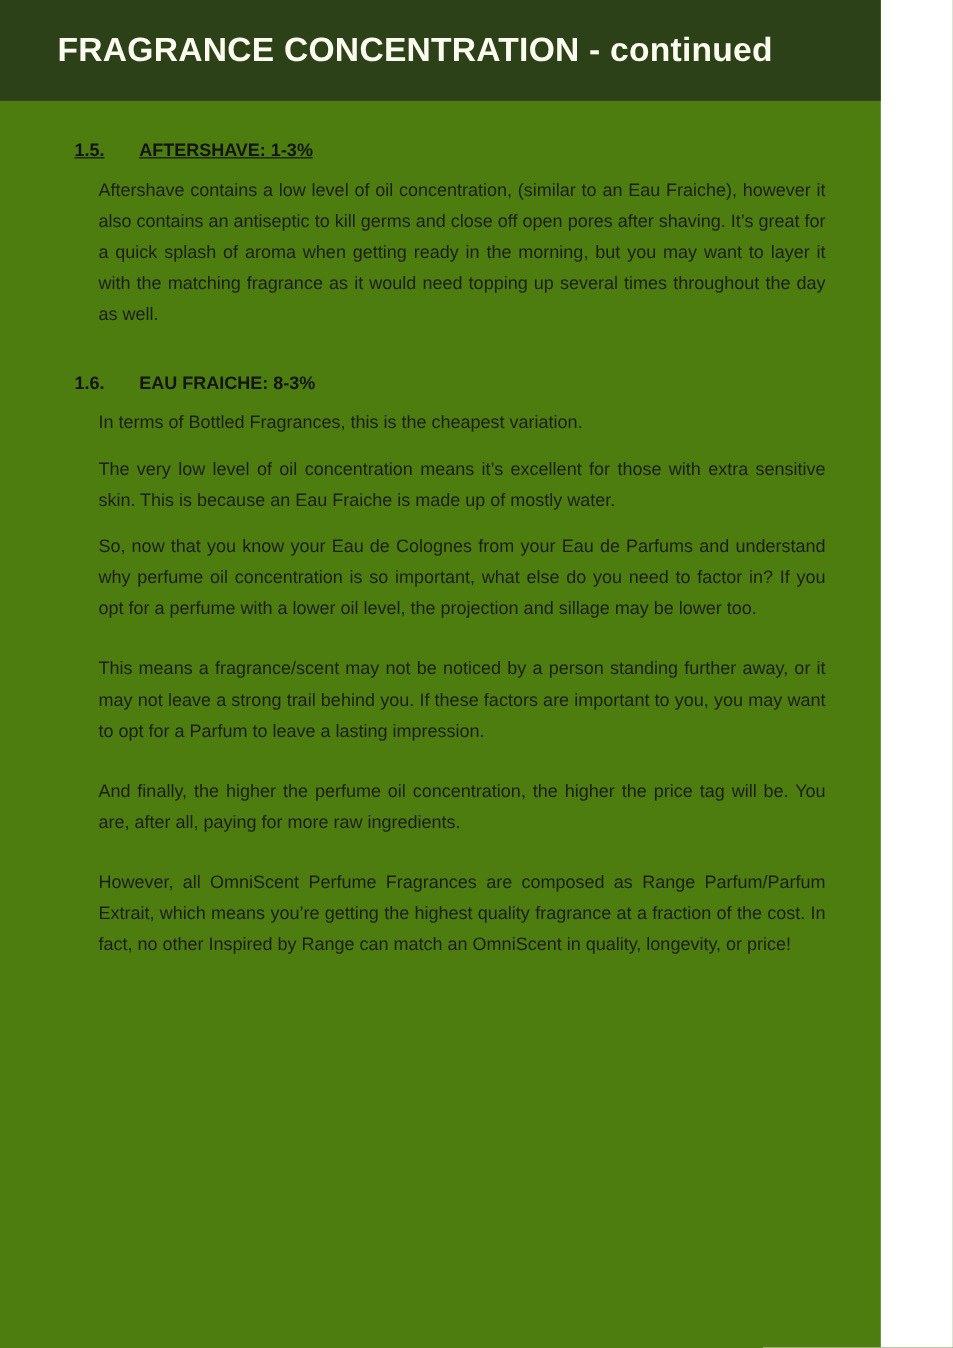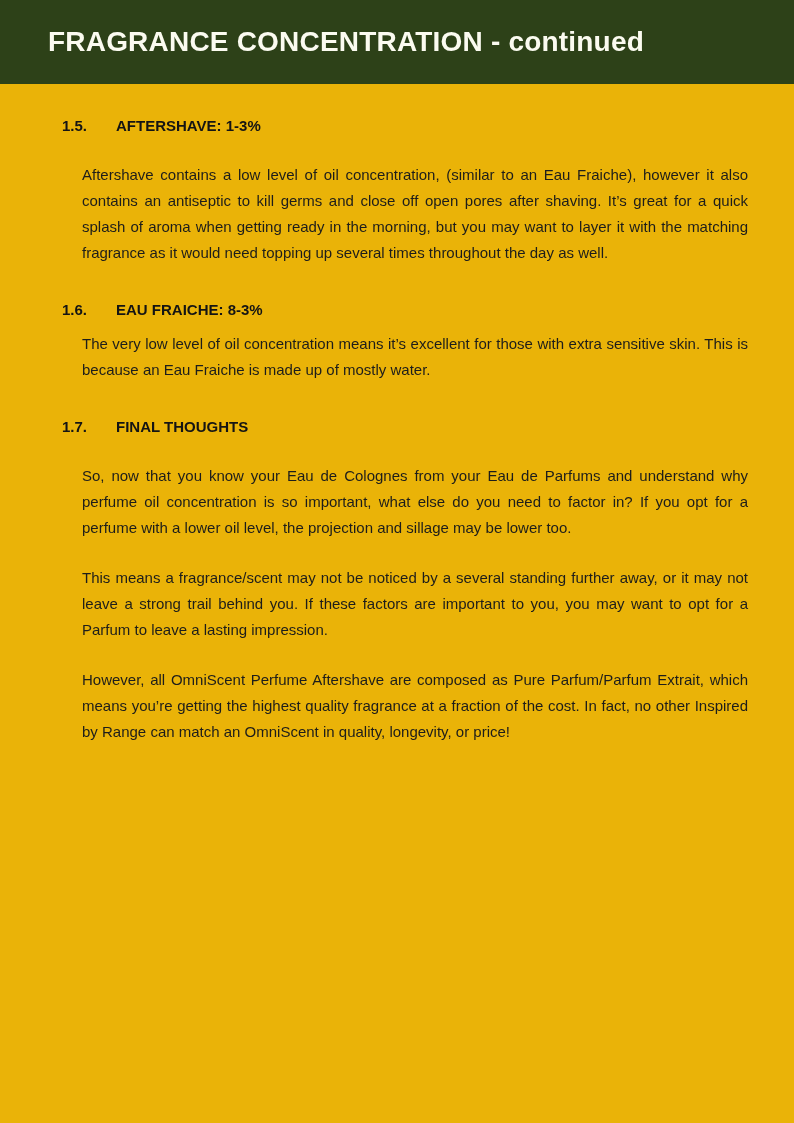--- a/index.html
+++ b/index.html
@@ -1,21 +1,21 @@
 <!DOCTYPE html>
 <html><head>
 <meta charset="utf-8">
 <style>
   html, body { margin: 0; padding: 0; }
   body { background: #ffffff; }
 
   .page {
-    width: 794px;
+    width: 734px;
     height: 1123px;
-    background: #eab308;
+    background: #4d7c0f;
     font-family: "Liberation Sans", sans-serif;
     color: #1d1d1b;
     position: relative;
     overflow: hidden;
     box-sizing: border-box;
   }
 
   .banner {
     background: #2d4118;
     height: 84px;
@@ -37,30 +37,30 @@
   }
 
   .sec-head {
     display: flex;
     font-weight: bold;
     font-size: 15px;
     line-height: 16px;
     color: #141414;
     margin-top: 36px;
   }
-  .sec-head.first { margin-top: 0; }
+  .sec-head.first { margin-top: 0; text-decoration: underline; }
   .sec-num { flex: 0 0 54px; width: 54px; }
 
   .para {
     margin: 0 0 0 20px;
     font-size: 15px;
     line-height: 26px;
     text-align: justify;
   }
-  .p-first { margin-top: 28px; }
+  .p-first { margin-top: 12px; }
   .p-flush { margin-top: 13px; }
   .p-gap   { margin-top: 24px; }
 </style>
 </head>
 <body>
 
 <div class="page">
 
   <div class="banner">
     <h1 class="title">FRAGRANCE CONCENTRATION - continued</h1>
@@ -71,24 +71,22 @@
     <div class="sec-head first">
       <span class="sec-num">1.5.</span>
       <span class="sec-title">AFTERSHAVE: 1-3%</span>
     </div>
     <p class="para p-first">Aftershave contains a low level of oil concentration, (similar to an Eau Fraiche), however it also contains an antiseptic to kill germs and close off open pores after shaving. It’s great for a quick splash of aroma when getting ready in the morning, but you may want to layer it with the matching fragrance as it would need topping up several times throughout the day as well.</p>
 
     <div class="sec-head">
       <span class="sec-num">1.6.</span>
       <span class="sec-title">EAU FRAICHE: 8-3%</span>
     </div>
+    <p class="para p-first">In terms of Bottled Fragrances, this is the cheapest variation.</p>
     <p class="para p-flush">The very low level of oil concentration means it’s excellent for those with extra sensitive skin. This is because an Eau Fraiche is made up of mostly water.</p>
 
-    <div class="sec-head">
-      <span class="sec-num">1.7.</span>
-      <span class="sec-title">FINAL THOUGHTS</span>
-    </div>
     <p class="para p-first">So, now that you know your Eau de Colognes from your Eau de Parfums and understand why perfume oil concentration is so important, what else do you need to factor in? If you opt for a perfume with a lower oil level, the projection and sillage may be lower too.</p>
-    <p class="para p-gap">This means a fragrance/scent may not be noticed by a several standing further away, or it may not leave a strong trail behind you. If these factors are important to you, you may want to opt for a Parfum to leave a lasting impression.</p>
-    <p class="para p-gap">However, all OmniScent Perfume Aftershave are composed as Pure Parfum/Parfum Extrait, which means you’re getting the highest quality fragrance at a fraction of the cost. In fact, no other Inspired by Range can match an OmniScent in quality, longevity, or price!</p>
+    <p class="para p-gap">This means a fragrance/scent may not be noticed by a person standing further away, or it may not leave a strong trail behind you. If these factors are important to you, you may want to opt for a Parfum to leave a lasting impression.</p>
+    <p class="para p-gap">And finally, the higher the perfume oil concentration, the higher the price tag will be. You are, after all, paying for more raw ingredients.</p>
+    <p class="para p-gap">However, all OmniScent Perfume Fragrances are composed as Range Parfum/Parfum Extrait, which means you’re getting the highest quality fragrance at a fraction of the cost. In fact, no other Inspired by Range can match an OmniScent in quality, longevity, or price!</p>
 
   </div>
 </div>
 
 </body></html>

